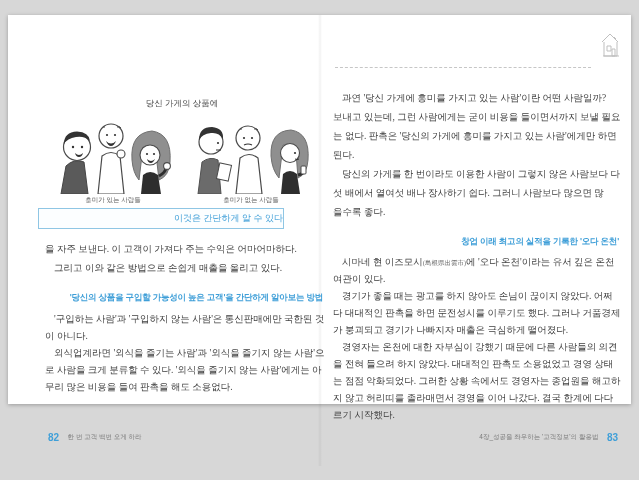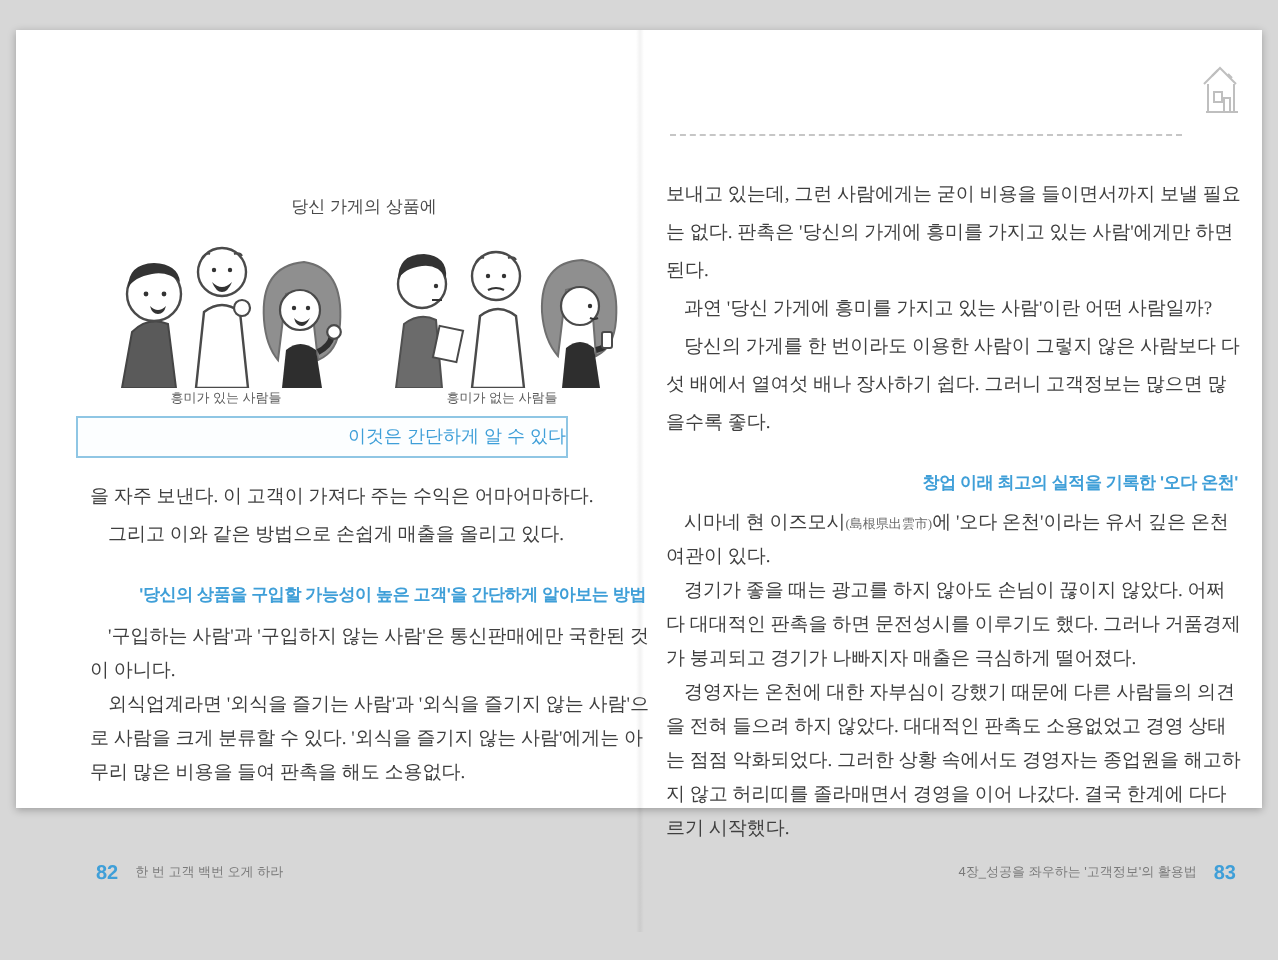--- a/index.html
+++ b/index.html
@@ -165,30 +165,30 @@
           <div class="line indent">외식업계라면 '외식을 즐기는 사람'과 '외식을 즐기지 않는 사람'으</div>
           <div class="line">로 사람을 크게 분류할 수 있다. '외식을 즐기지 않는 사람'에게는 아</div>
           <div class="line">무리 많은 비용을 들여 판촉을 해도 소용없다.</div>
         </div>
       </div>
   </div>
 
   <div class="col-right">
     <div>
         <div class="para">
+          <div class="line indent">과연 '당신 가게에 흥미를 가지고 있는 사람'이란 어떤 사람일까?</div>
+        </div>
+        <div class="para">
           <div class="line">보내고 있는데, 그런 사람에게는 굳이 비용을 들이면서까지 보낼 필요</div>
           <div class="line">는 없다. 판촉은 '당신의 가게에 흥미를 가지고 있는 사람'에게만 하면</div>
           <div class="line">된다.</div>
         </div>
         <div class="para">
-          <div class="line indent">과연 '당신 가게에 흥미를 가지고 있는 사람'이란 어떤 사람일까?</div>
-        </div>
-        <div class="para">
           <div class="line indent">당신의 가게를 한 번이라도 이용한 사람이 그렇지 않은 사람보다 다</div>
-          <div class="line">섯 배에서 열여섯 배나 장사하기 쉽다. 그러니 고객정보는 많으면 많</div>
+          <div class="line">섯 배에서 열여섯 배나 장사하기 쉽다. 그러니 사람보다 많으면 많</div>
           <div class="line">을수록 좋다.</div>
         </div>
       </div>
 
     <div class="section-heading">창업 이래 최고의 실적을 기록한 '오다 온천'</div>
 
     <div class="tight">
         <div class="para">
           <div class="line indent"><span>시마네 현 이즈모시</span><span class="small-inline">(島根県出雲市)</span><span>에 '오다 온천'이라는 유서 깊은 온천</span></div>
           <div class="line">여관이 있다.</div>

